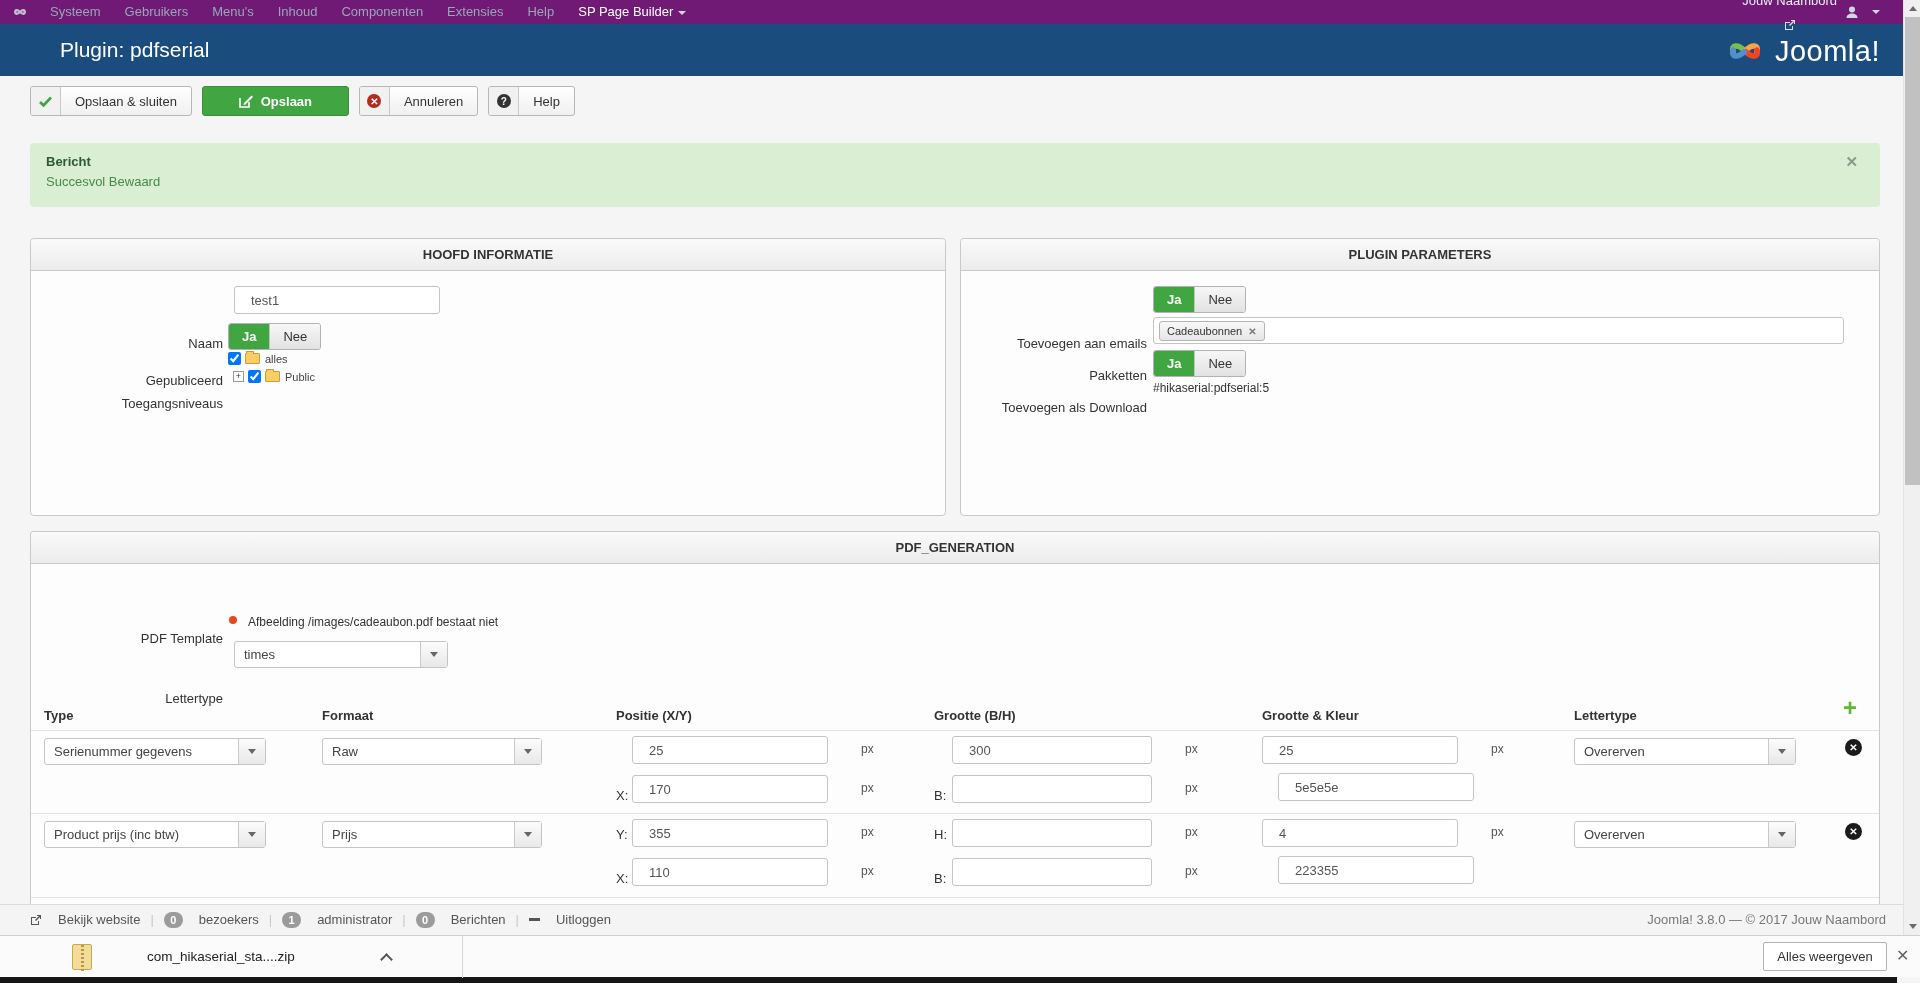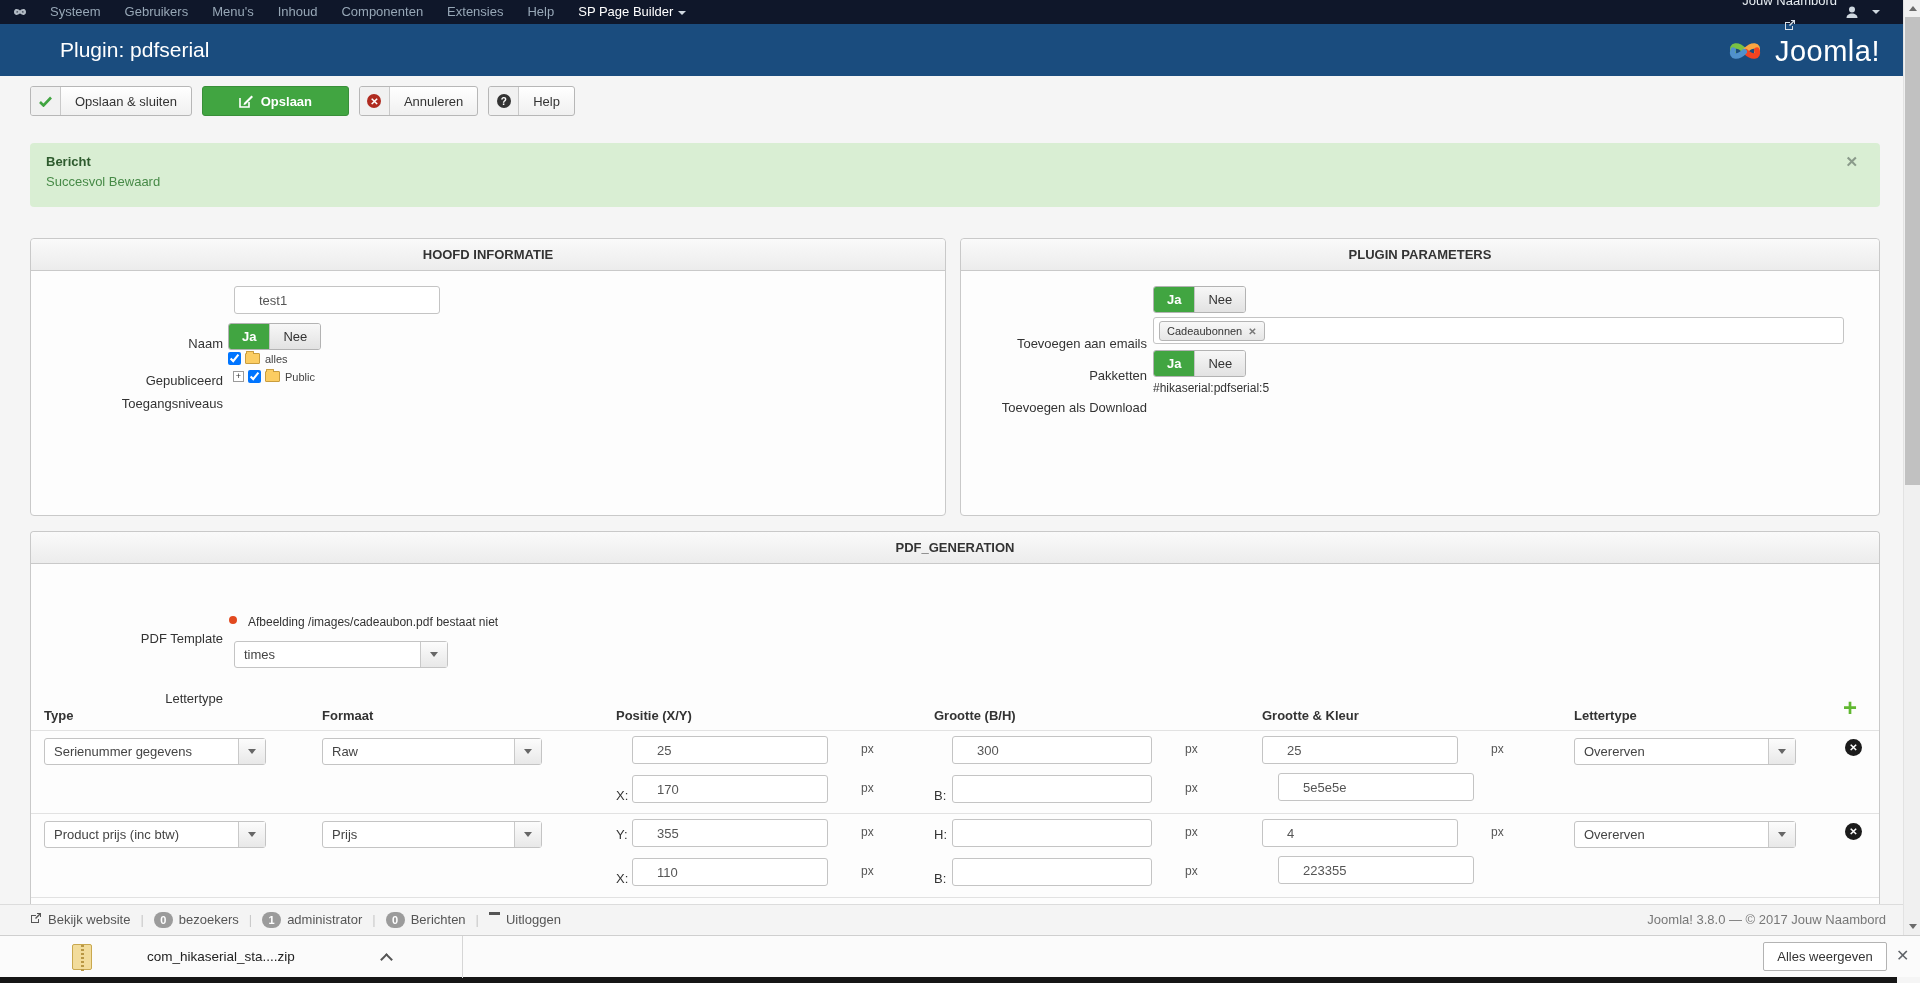--- a/index.html
+++ b/index.html
@@ -1,21 +1,21 @@
 <!DOCTYPE html>
 <html><head>
 <meta charset="utf-8">
 <style>
   * { margin:0; padding:0; box-sizing:border-box; }
   html,body { width:1920px; height:983px; overflow:hidden; }
   body { font-family:"Liberation Sans", sans-serif; font-size:13px; color:#333; background:#fff; }
   .screen { position:relative; width:1920px; height:983px; background:#f5f5f5; overflow:hidden; }
 
   
-  .navbar { position:absolute; top:0; left:0; width:1920px; height:24px; background:#0f172a; display:flex; align-items:center; z-index:5; }
+  .navbar { position:absolute; top:0; left:0; width:1920px; height:24px; background:#701a75; display:flex; align-items:center; z-index:5; }
   .navbar .jsymbol { margin-left:12px; width:16px; height:16px; opacity:.85; }
   .nav-menu { display:flex; align-items:center; margin-left:10px; }
   .nav-item { color:#97a7b6; padding:0 12px; font-size:13px; line-height:24px; cursor:pointer; }
   .nav-item.bright { color:#ffffff; }
   .caret { display:inline-block; width:0; height:0; border-left:4px solid transparent; border-right:4px solid transparent; border-top:4px solid #cfd8e0; margin-left:5px; vertical-align:middle; }
   .nav-right { position:absolute; right:40px; top:0; height:24px; display:flex; align-items:center; gap:8px; }
   .nav-user-label { color:#e8eef3; font-size:13px; cursor:pointer; display:flex; align-items:center; gap:11px;flex-direction:column; }
 
   
   .header { position:absolute; top:24px; left:0; width:1920px; height:52px; background:#1a4c7e; z-index:4; }
@@ -36,21 +36,21 @@
   
   .alert { position:absolute; top:143px; left:30px; width:1850px; height:64px; background:#d9eed3; border-radius:4px; padding:11px 16px; }
   .alert-title { color:#2e5b2e; font-weight:bold; font-size:13px; }
   .alert-body { color:#478a47; font-size:13px; margin-top:5px; }
   .alert-close { position:absolute; right:22px; top:10px; color:#8a9a8a; font-size:15px; font-weight:bold; cursor:pointer; }
 
   
   .panel { position:absolute; background:#fdfdfd; border:1px solid #c9c9c9; border-radius:4px; }
   .panel-h { height:32px; background:linear-gradient(#fafafa,#ececec); border-bottom:1px solid #c9c9c9; border-radius:4px 4px 0 0; display:flex; align-items:center; justify-content:center; font-weight:bold; color:#333; }
   .lbl { position:absolute; text-align:right; color:#333; line-height:26px;margin-top:45px; }
-  .inp { position:absolute; border:1px solid #c4c4c4; border-radius:3px; background:#fff; color:#555; font-size:13px; font-family:"Liberation Sans",sans-serif; padding:0 24px; height:28px; }
+  .inp { position:absolute; border:1px solid #c4c4c4; border-radius:3px; background:#fff; color:#555; font-size:13px; font-family:"Liberation Sans",sans-serif; padding:0 16px; height:28px; }
   .toggle { position:absolute; display:inline-flex; height:27px; border:1px solid #b3b3b3; border-radius:3px; overflow:hidden; }
   .tg { padding:0 13px; line-height:25px; cursor:pointer; }
   .tg.on { background:#41a541; color:#fff; font-weight:bold; }
   .tg.off { background:linear-gradient(#f7f7f7,#e2e2e2); color:#333; border-left:1px solid #c3c3c3; }
 
   
   .tree-row { position:absolute; display:flex; align-items:center; font-size:11px; color:#444; }
   .tree-row input { width:13px; height:13px; margin-right:4px; }
   .folder { width:15px; height:11px; background:#fccd62; border:1px solid #c99d3e; border-radius:1px; position:relative; margin-right:5px; }
   .folder::before { content:""; position:absolute; top:-3px; left:0; width:6px; height:2px; background:#fccd62; border:1px solid #c99d3e; border-bottom:none; border-radius:1px 1px 0 0; }
@@ -73,21 +73,21 @@
   .colhead { position:absolute; font-weight:bold; color:#333; }
   .hr { position:absolute; left:0; width:100%; border-top:1px solid #e2e2e2; }
   .plus { position:absolute; color:#61b831; font-size:24px; font-weight:bold; line-height:18px; cursor:pointer; }
   .delrow { position:absolute; width:17px; height:17px; background:#1b1b1b; border-radius:50%; color:#fff; font-size:10px; font-weight:bold; display:flex; align-items:center; justify-content:center; cursor:pointer; }
 
   
   .statusbar { position:absolute; top:904px; left:0; width:1920px; height:30px; background:#f4f4f4; border-top:1px solid #dcdcdc; display:flex; align-items:center; z-index:6; }
   .sb-left { display:flex; align-items:center; margin-left:30px; gap:10px; color:#555; }
   .sb-sep { color:#c9c9c9; }
   .badge { display:inline-block; min-width:19px; text-align:center; padding:2px 6px; border-radius:10px; background:#9b9b9b; color:#fff; font-size:11px; font-weight:bold; }
-  .sb-item { display:flex; gap:6px; cursor:pointer; color:#555; }
+  .sb-item { display:flex; align-items:center; gap:16px; cursor:pointer; color:#555; }
   .sb-right { position:absolute; right:34px; color:#777; }
   .logout-dash { width:11px; height:3px; background:#555; display:inline-block; }
 
   
   .dlbar { position:absolute; top:935px; left:0; width:1920px; height:42px; background:#fbfbfb; border-top:1px solid #cfcfcf; z-index:7; }
   .zipicon { position:absolute; left:72px; top:8px; width:20px; height:26px; background:#f2dc9b; border:1px solid #c9a84f; border-radius:2px; }
   .zipicon::before { content:""; position:absolute; left:8px; top:0; width:3px; height:26px; background:repeating-linear-gradient(#b99743 0 2px, #f2dc9b 2px 4px); }
   .dl-name { position:absolute; left:147px; top:0; line-height:42px; color:#222; font-size:13.5px; cursor:pointer; }
   .chev-up { position:absolute; left:382px; top:19px; width:9px; height:9px; border-left:2px solid #555; border-top:2px solid #555; transform:rotate(45deg); cursor:pointer; }
   .dl-sep { position:absolute; left:462px; top:0; width:1px; height:42px; background:#d6d6d6; }

